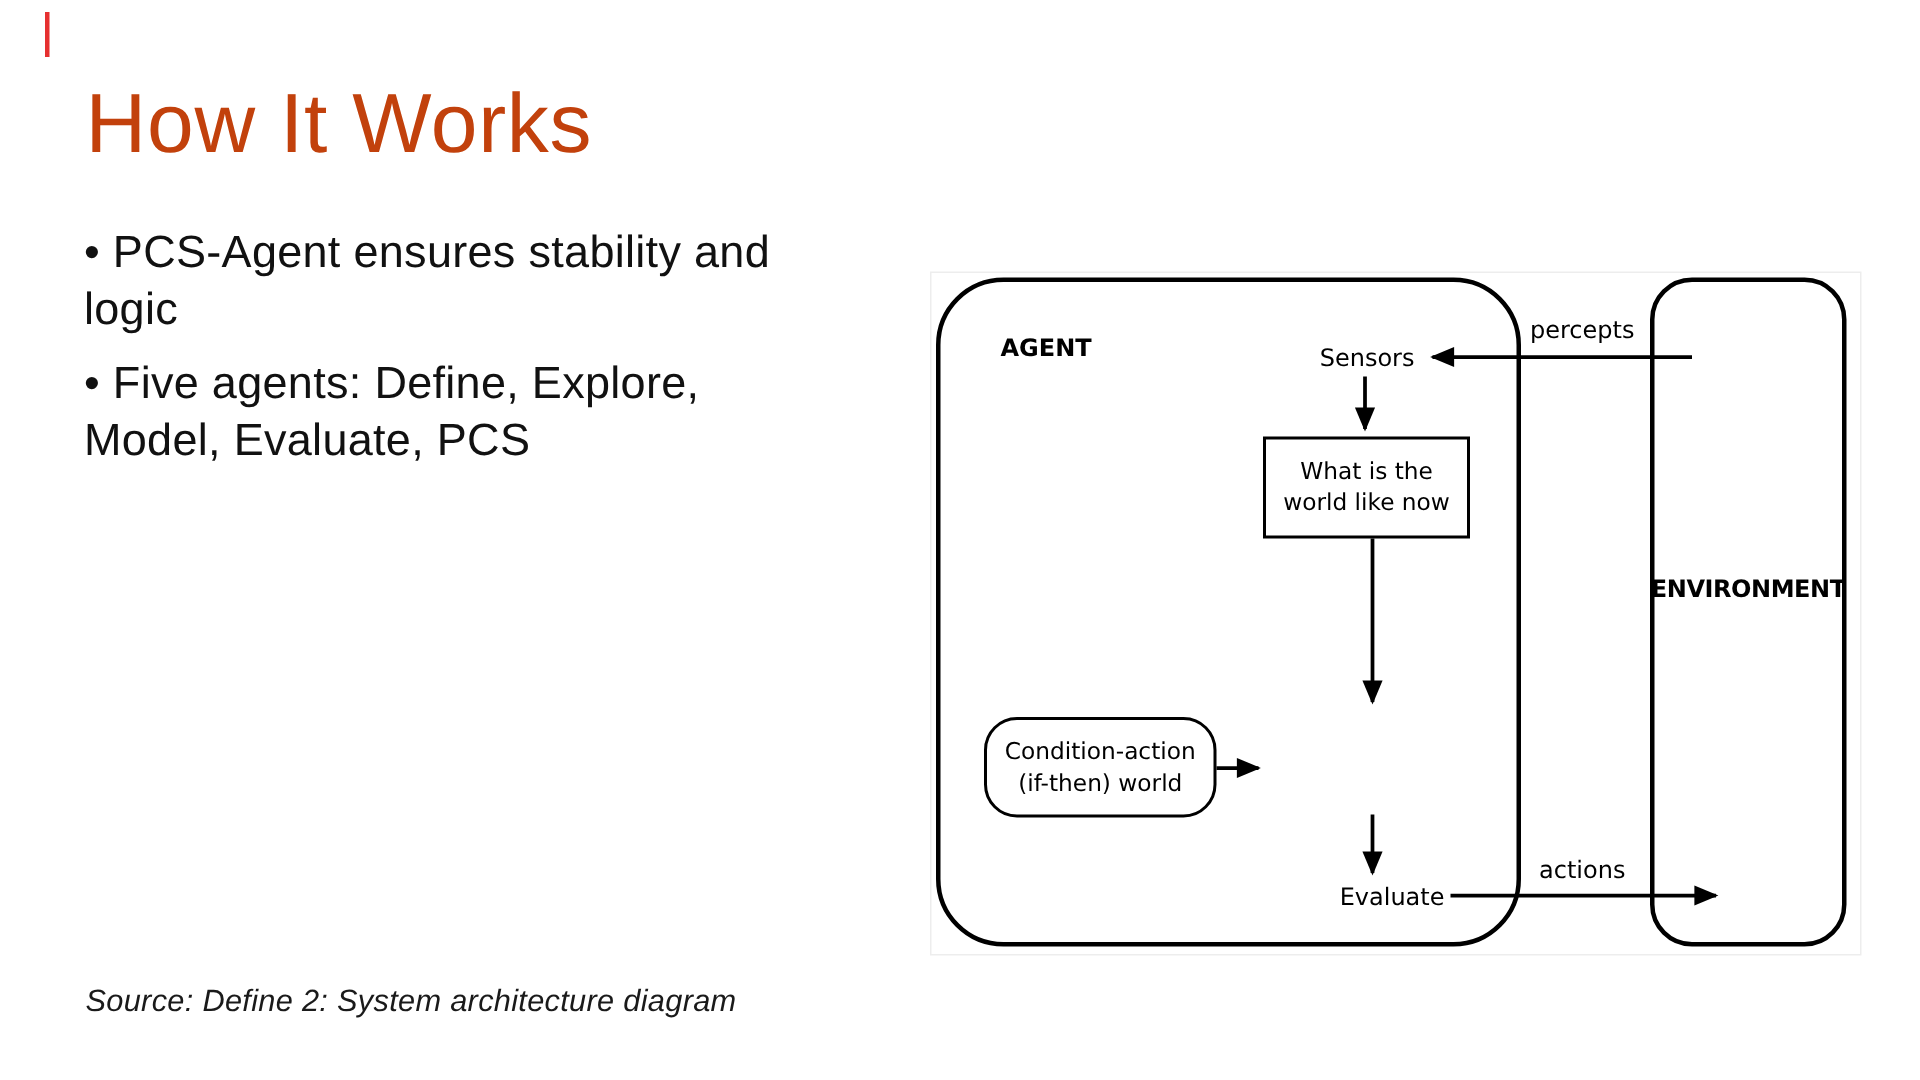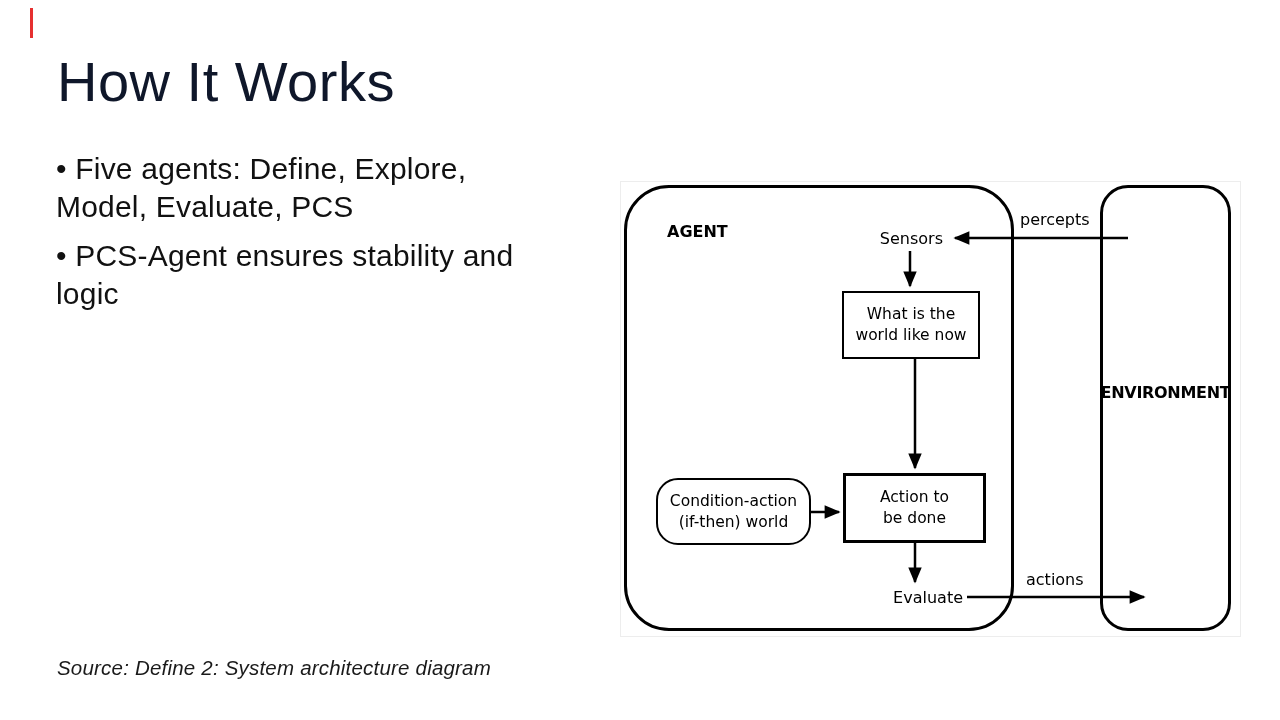--- a/index.html
+++ b/index.html
@@ -17,21 +17,21 @@
   .accent-dash {
     left: 30px; top: 8px; width: 3px; height: 30px;
   }
 
   .title {
     left: 57px; top: 50px;
     font-size: 56px;
     font-weight: 500;
     letter-spacing: 0.5px;
     line-height: 1.15;
-    color: #0f172a;
+    color: #c2410c;
   }
 
   .bullets {
     left: 56px; top: 150px;
     width: 560px;
     font-size: 30px;
     line-height: 38px;
     letter-spacing: 0.2px;
     color: #111;
   }
@@ -92,24 +92,24 @@
 </head>
 <body>
 
 <div class="slide">
 
   <div class="abs accent-dash" style="background-color: rgb(230, 48, 48);"></div>
 
   <h1 class="abs title" style="margin:0">How It Works</h1>
 
   <div class="abs bullets">
+    <p>• PCS-Agent ensures stability and
+logic</p>
     <p>• Five agents: Define, Explore,
 Model, Evaluate, PCS</p>
-    <p>• PCS-Agent ensures stability and
-logic</p>
   </div>
 
   <div class="abs source">Source: Define 2: System architecture diagram</div>
 
   <div class="abs diagram">
 
     <div class="d-abs agent-box"></div>
     <div class="d-abs env-box"></div>
 
     <div class="d-abs agent-label">AGENT</div>
@@ -117,22 +117,20 @@
 
     <div class="d-abs node-label sensors-label">Sensors</div>
     <div class="d-abs node-label percepts-label">percepts</div>
     <div class="d-abs node-label actuators-label">Evaluate</div>
     <div class="d-abs node-label actions-label">actions</div>
 
     <div class="d-abs flow-box state-box">What is the
 world like now</div>
     <div class="d-abs flow-box rules-box">Condition-action
 (if-then) world</div>
-    <div class="d-abs flow-box action-box">Action to
-be done</div>
 
     <svg class="d-abs arrows" width="619" height="454" viewBox="0 0 619 454">
       <defs>
         <marker id="ah" viewBox="0 0 10 10" refX="9" refY="5" markerWidth="8" markerHeight="6.4" orient="auto">
           <path d="M0,0.8 L10,5 L0,9.2 Z" fill="#000"></path>
         </marker>
       </defs>
       <g stroke="#000" stroke-width="2.5">
         <line x1="507" y1="56" x2="334" y2="56" marker-end="url(#ah)"></line>
         <line x1="289" y1="69" x2="289" y2="104" marker-end="url(#ah)"></line>

